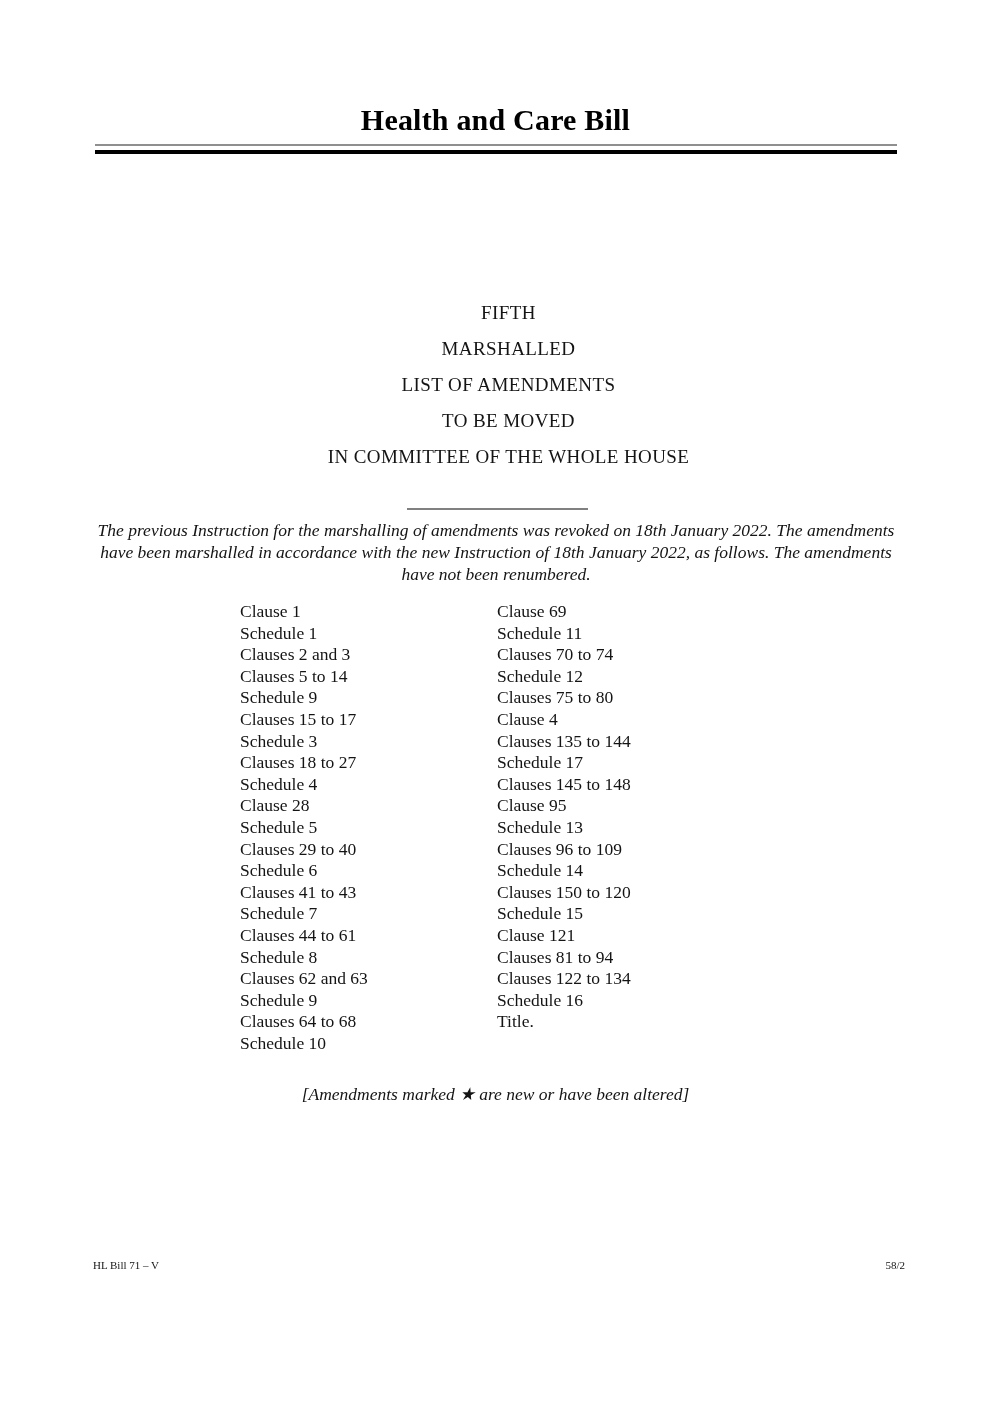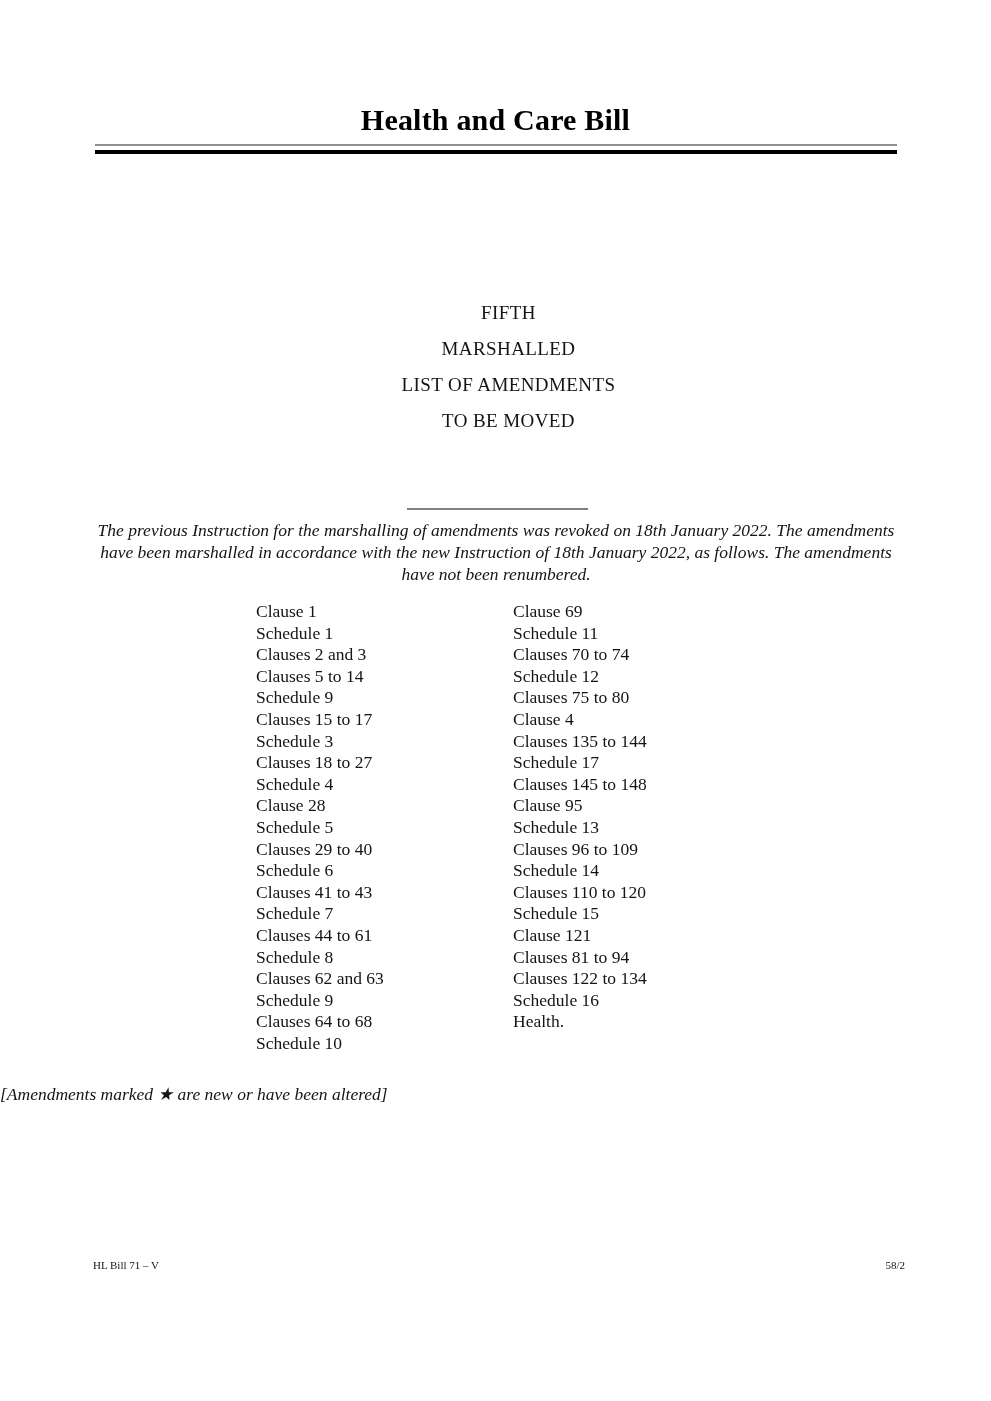--- a/index.html
+++ b/index.html
@@ -81,32 +81,31 @@
   .columns {
     position: absolute;
     top: 601px;
     left: 240px;
     display: flex;
     font-size: 17.5px;
     line-height: 21.6px;
   }
   .col-left {
     width: 257px;
-    margin-left: 16px;
   }
   .col-right {
     width: 280px;
   }
   .star-note {
     position: absolute;
     top: 1084px;
     left: 0;
     right: 0;
     margin: 0;
-    text-align: left;
+    text-align: center;
     font-style: italic;
     font-size: 17.5px;
   }
   .footer {
     position: absolute;
     top: 1259px;
     left: 93px;
     right: 86px;
     display: flex;
     justify-content: space-between;
@@ -126,20 +125,21 @@
   <div class="headings">
 
       <div class="heading-line">FIFTH</div>
 
       <div class="heading-line">MARSHALLED</div>
 
       <div class="heading-line">LIST OF AMENDMENTS</div>
 
       <div class="heading-line">TO BE MOVED</div>
 
+      <div class="heading-line">IN COMMITTEE OF THE WHOLE HOUSE</div>
     </div>
 
   <div class="center-rule"></div>
 
   <p class="instruction">The previous Instruction for the marshalling of amendments was revoked on 18th January 2022. The amendments have been marshalled in accordance with the new Instruction of 18th January 2022, as follows. The amendments have not been renumbered.</p>
 
   <div class="columns">
     <div class="col col-left">
 
         <div class="order-item">Clause 1</div>
@@ -205,34 +205,34 @@
         <div class="order-item">Clauses 145 to 148</div>
 
         <div class="order-item">Clause 95</div>
 
         <div class="order-item">Schedule 13</div>
 
         <div class="order-item">Clauses 96 to 109</div>
 
         <div class="order-item">Schedule 14</div>
 
-        <div class="order-item">Clauses 110 to 120</div>
+        <div class="order-item">Clauses 150 to 120</div>
 
         <div class="order-item">Schedule 15</div>
 
         <div class="order-item">Clause 121</div>
 
         <div class="order-item">Clauses 81 to 94</div>
 
         <div class="order-item">Clauses 122 to 134</div>
 
         <div class="order-item">Schedule 16</div>
 
 
-        <div class="order-item">Health.</div>
+        <div class="order-item">Title.</div>
       </div>
   </div>
 
   <p class="star-note">[Amendments marked ★ are new or have been altered]</p>
 
   <div class="footer">
     <span>HL Bill 71 – V</span>
     <span>58/2</span>
   </div>
 

